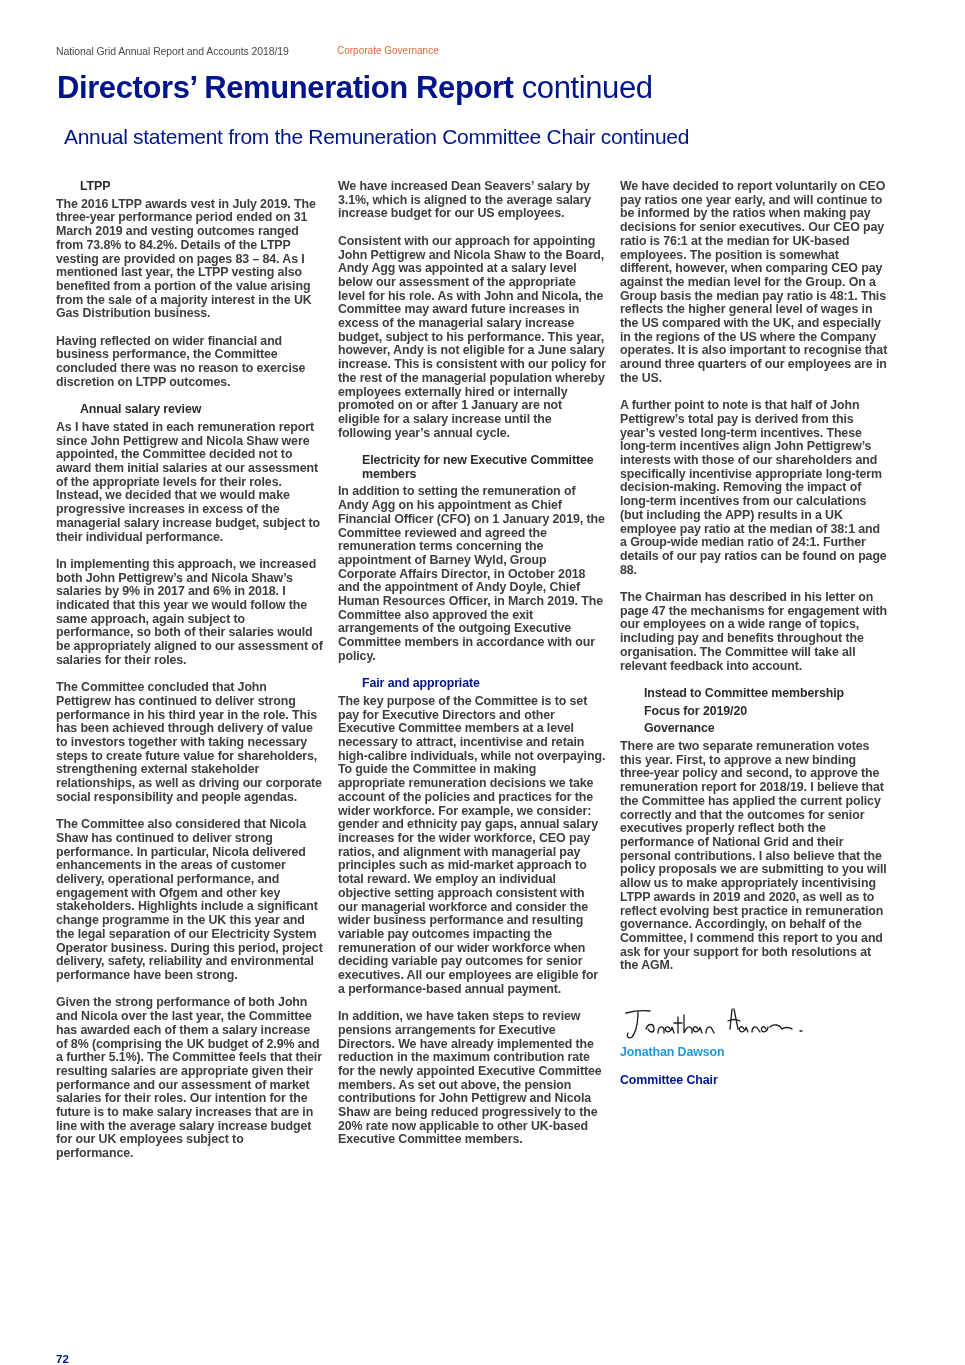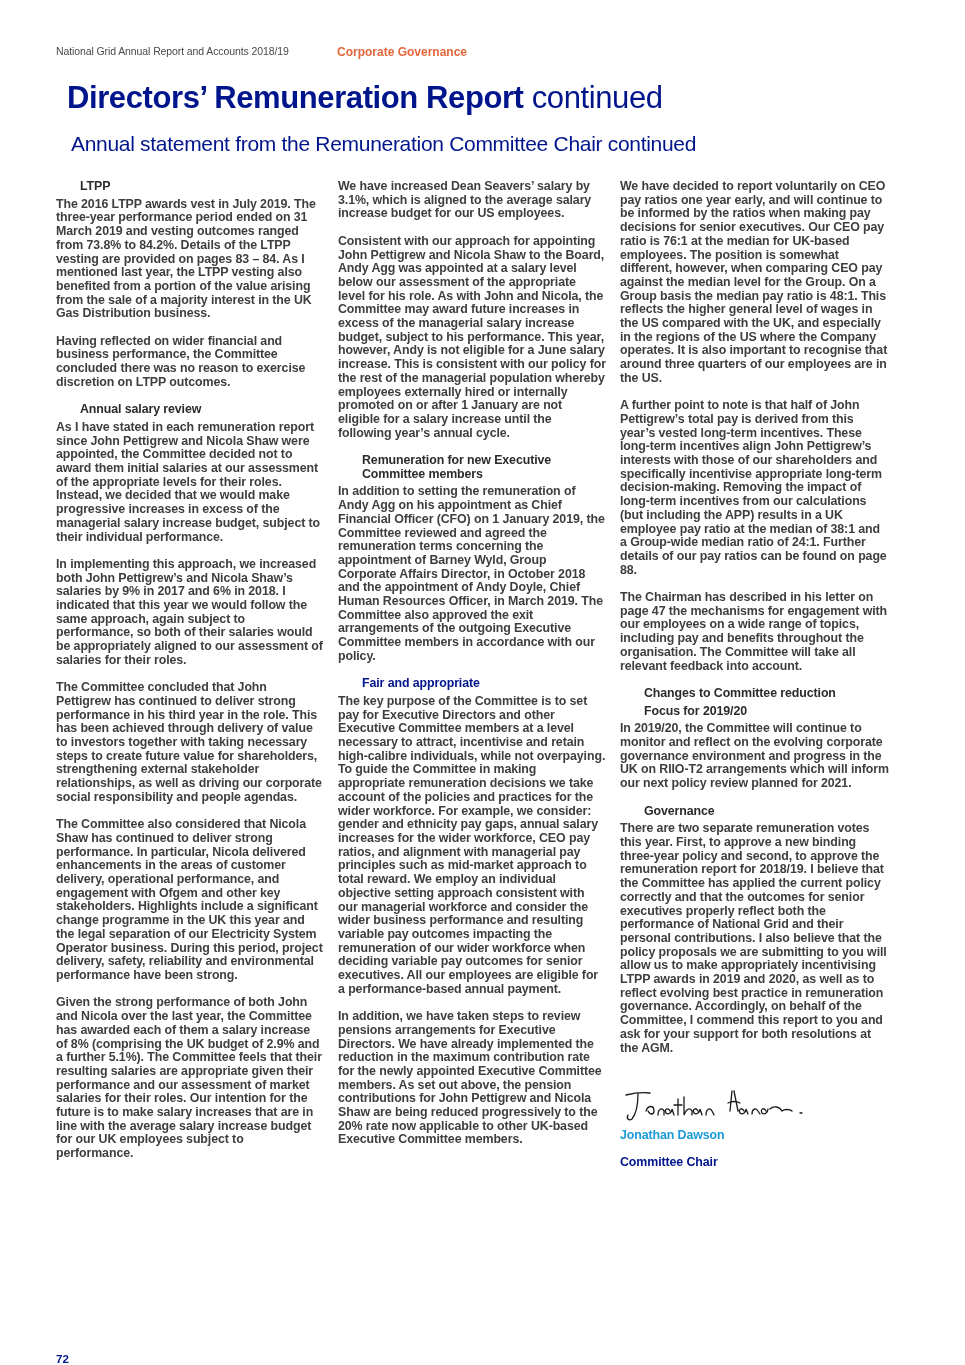--- a/index.html
+++ b/index.html
@@ -5,30 +5,30 @@
     html, body { margin: 0; padding: 0; background: #ffffff; }
     body {
       width: 965px; height: 1365px; position: relative; overflow: hidden;
       font-family: "Liberation Sans", sans-serif; color: #3c3c3c;
     }
     .running-head {
       position: absolute; left: 56px; top: 45px; font-size: 10.5px; color: #4a4a4a;
       letter-spacing: -0.1px;
     }
     .running-section {
-      position: absolute; left: 337px; top: 45px; font-size: 12px; font-weight: bold; color: #e2673a;
+      position: absolute; left: 337px; top: 45px; font-size: 10px; font-weight: normal; color: #e2673a;
     }
     .title {
       position: absolute; left: 55px; top: 68px; font-size: 31px; color: #00148c;
-      letter-spacing: -0.4px; white-space: nowrap; margin: 12px; font-weight: normal;
+      letter-spacing: -0.4px; white-space: nowrap; margin: 2px; font-weight: normal;
     }
     .title b { font-weight: bold; }
     .subtitle {
       position: absolute; left: 56px; top: 117px; font-size: 21px; color: #00148c;
-      letter-spacing: -0.3px; white-space: nowrap; margin: 15px; font-weight: normal;
+      letter-spacing: -0.3px; white-space: nowrap; margin: 8px; font-weight: normal;
     }
     .col {
       position: absolute; top: 180px; font-size: 12.4px; line-height: 13.7px; color: #3e3e3e;
       letter-spacing: -0.1px;
     }
     .col1 { left: 56px; width: 268px; }
     .col2 { left: 338px; width: 268px; }
     .col3 { left: 620px; width: 270px; }
     .col p { margin: 0 0 13.7px 0; font-weight: bold; }
     .col h3 {
@@ -61,34 +61,33 @@
   <p>As I have stated in each remuneration report since John Pettigrew and Nicola Shaw were appointed, the Committee decided not to award them initial salaries at our assessment of the appropriate levels for their roles. Instead, we decided that we would make progressive increases in excess of the managerial salary increase budget, subject to their individual performance.</p>
   <p>In implementing this approach, we increased both John Pettigrew’s and Nicola Shaw’s salaries by 9% in 2017 and 6% in 2018. I indicated that this year we would follow the same approach, again subject to performance, so both of their salaries would be appropriately aligned to our assessment of salaries for their roles.</p>
   <p>The Committee concluded that John Pettigrew has continued to deliver strong performance in his third year in the role. This has been achieved through delivery of value to investors together with taking necessary steps to create future value for shareholders, strengthening external stakeholder relationships, as well as driving our corporate social responsibility and people agendas.</p>
   <p>The Committee also considered that Nicola Shaw has continued to deliver strong performance. In particular, Nicola delivered enhancements in the areas of customer delivery, operational performance, and engagement with Ofgem and other key stakeholders. Highlights include a significant change programme in the UK this year and the legal separation of our Electricity System Operator business. During this period, project delivery, safety, reliability and environmental performance have been strong.</p>
   <p>Given the strong performance of both John and Nicola over the last year, the Committee has awarded each of them a salary increase of 8% (comprising the UK budget of 2.9% and a further 5.1%). The Committee feels that their resulting salaries are appropriate given their performance and our assessment of market salaries for their roles. Our intention for the future is to make salary increases that are in line with the average salary increase budget for our UK employees subject to performance.</p>
 </div>
 
 <div class="col col2">
   <p>We have increased Dean Seavers’ salary by 3.1%, which is aligned to the average salary increase budget for our US employees.</p>
   <p>Consistent with our approach for appointing John Pettigrew and Nicola Shaw to the Board, Andy Agg was appointed at a salary level below our assessment of the appropriate level for his role. As with John and Nicola, the Committee may award future increases in excess of the managerial salary increase budget, subject to his performance. This year, however, Andy is not eligible for a June salary increase. This is consistent with our policy for the rest of the managerial population whereby employees externally hired or internally promoted on or after 1 January are not eligible for a salary increase until the following year’s annual cycle.</p>
-  <h3>Remuneration for new Executive Committee members</h3>
+  <h3>Electricity for new Executive Committee members</h3>
   <p>In addition to setting the remuneration of Andy Agg on his appointment as Chief Financial Officer (CFO) on 1 January 2019, the Committee reviewed and agreed the remuneration terms concerning the appointment of Barney Wyld, Group Corporate Affairs Director, in October 2018 and the appointment of Andy Doyle, Chief Human Resources Officer, in March 2019. The Committee also approved the exit arrangements of the outgoing Executive Committee members in accordance with our policy.</p>
   <h3 class="blue">Fair and appropriate</h3>
   <p>The key purpose of the Committee is to set pay for Executive Directors and other Executive Committee members at a level necessary to attract, incentivise and retain high-calibre individuals, while not overpaying. To guide the Committee in making appropriate remuneration decisions we take account of the policies and practices for the wider workforce. For example, we consider: gender and ethnicity pay gaps, annual salary increases for the wider workforce, CEO pay ratios, and alignment with managerial pay principles such as mid-market approach to total reward. We employ an individual objective setting approach consistent with our managerial workforce and consider the wider business performance and resulting variable pay outcomes impacting the remuneration of our wider workforce when deciding variable pay outcomes for senior executives. All our employees are eligible for a performance-based annual payment.</p>
   <p>In addition, we have taken steps to review pensions arrangements for Executive Directors. We have already implemented the reduction in the maximum contribution rate for the newly appointed Executive Committee members. As set out above, the pension contributions for John Pettigrew and Nicola Shaw are being reduced progressively to the 20% rate now applicable to other UK-based Executive Committee members.</p>
 </div>
 
 <div class="col col3">
   <p>We have decided to report voluntarily on CEO pay ratios one year early, and will continue to be informed by the ratios when making pay decisions for senior executives. Our CEO pay ratio is 76:1 at the median for UK-based employees. The position is somewhat different, however, when comparing CEO pay against the median level for the Group. On a Group basis the median pay ratio is 48:1. This reflects the higher general level of wages in the US compared with the UK, and especially in the regions of the US where the Company operates. It is also important to recognise that around three quarters of our employees are in the US.</p>
   <p>A further point to note is that half of John Pettigrew’s total pay is derived from this year’s vested long-term incentives. These long-term incentives align John Pettigrew’s interests with those of our shareholders and specifically incentivise appropriate long-term decision-making. Removing the impact of long-term incentives from our calculations (but including the APP) results in a UK employee pay ratio at the median of 38:1 and a Group-wide median ratio of 24:1. Further details of our pay ratios can be found on page 88.</p>
   <p>The Chairman has described in his letter on page 47 the mechanisms for engagement with our employees on a wide range of topics, including pay and benefits throughout the organisation. The Committee will take all relevant feedback into account.</p>
-  <h3>Changes to Committee reduction</h3>
+  <h3>Instead to Committee membership</h3>
   <h3>Focus for 2019/20</h3>
-  <p>In 2019/20, the Committee will continue to monitor and reflect on the evolving corporate governance environment and progress in the UK on RIIO-T2 arrangements which will inform our next policy review planned for 2021.</p>
   <h3>Governance</h3>
   <p>There are two separate remuneration votes this year. First, to approve a new binding three-year policy and second, to approve the remuneration report for 2018/19. I believe that the Committee has applied the current policy correctly and that the outcomes for senior executives properly reflect both the performance of National Grid and their personal contributions. I also believe that the policy proposals we are submitting to you will allow us to make appropriately incentivising LTPP awards in 2019 and 2020, as well as to reflect evolving best practice in remuneration governance. Accordingly, on behalf of the Committee, I commend this report to you and ask for your support for both resolutions at the AGM.</p>
 
   <svg class="signature" viewBox="0 0 200 44">
     <path d="M6 14 C14 12,22 11,30 12 M18 12 C18 22,17 32,12 38 C9 40,6 38,8 34 M26 30 C28 24,34 24,34 30 C34 34,30 34,28 30 M38 34 C38 28,42 26,44 30 L44 34 M50 30 C48 26,44 28,46 32 C48 34,52 32,52 28 L54 34 M58 18 L58 34 M54 24 L62 24 M64 16 C64 24,64 30,64 34 C66 28,70 26,72 30 L72 34 M78 30 C76 26,72 28,74 32 C76 34,80 32,80 28 L82 34 M86 34 C86 28,90 26,92 30 L94 34" fill="none" stroke="#1a1a1a" stroke-width="1.3" stroke-linecap="round"></path>
     <path d="M112 10 L110 30 M114 10 L118 30 M108 22 C112 20,116 20,120 22 M124 30 C122 26,118 28,120 32 C122 34,126 32,126 28 L128 33 M132 33 C132 28,136 26,138 30 L140 33 M146 30 C144 26,140 28,142 32 C144 34,148 32,148 28 M150 28 C154 24,160 26,162 30 C164 28,170 28,172 30 M180 32 L182 32" fill="none" stroke="#1a1a1a" stroke-width="1.3" stroke-linecap="round"></path>
   </svg>
   <p class="sig-name">Jonathan Dawson</p>
   <p class="sig-role">Committee Chair</p>
 </div>

